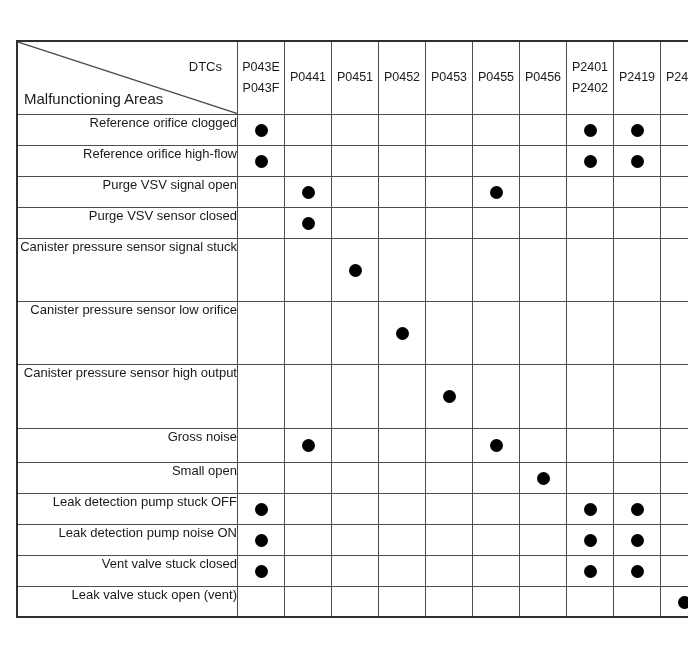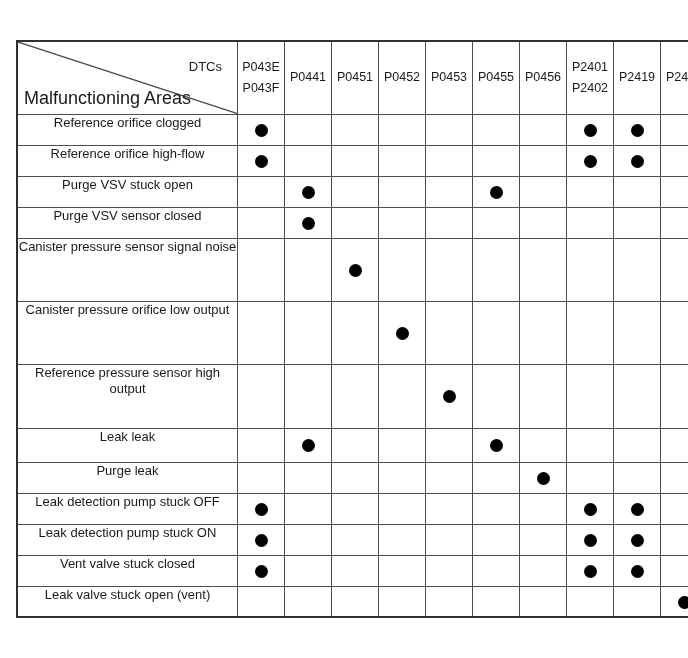--- a/index.html
+++ b/index.html
@@ -50,42 +50,42 @@
     position: absolute;
     top: 17px;
     right: 15px;
     font-size: 13px;
     line-height: 15px;
   }
   .corner-areas {
     position: absolute;
     left: 6px;
     bottom: 8px;
-    font-size: 18px;
+    font-size: 15px;
     line-height: 15px;
   }
   th.dtc-col {
     width: 46px;
     font-weight: normal;
     font-size: 12.5px;
     text-align: center;
     vertical-align: middle;
   }
   th.dtc-col .code-line {
     line-height: 21px;
   }
   
   tbody tr { height: 31px; }
   tbody tr:nth-child(5),
   tbody tr:nth-child(6) { height: 63px; }
   tbody tr:nth-child(7) { height: 64px; }
   tbody tr:nth-child(8) { height: 34px; }
   td.row-label {
     vertical-align: top;
-    text-align: center;
+    text-align: right;
     padding: 3px 10px 2px 7px;
     font-size: 13px;
     line-height: 16px;
   }
   td.cell {
     text-align: center;
     vertical-align: middle;
   }
   .dot {
     display: inline-block;
@@ -167,21 +167,21 @@
           <td class="cell"></td>
           <td class="cell"></td>
           <td class="cell"></td>
           <td class="cell"></td>
           <td class="cell"></td>
           <td class="cell"><span class="dot"></span></td>
           <td class="cell"><span class="dot"></span></td>
           <td class="cell"></td>
         </tr>
         <tr>
-          <td class="row-label">Purge VSV stuck open</td>
+          <td class="row-label">Purge VSV signal open</td>
           <td class="cell"></td>
           <td class="cell"><span class="dot"></span></td>
           <td class="cell"></td>
           <td class="cell"></td>
           <td class="cell"></td>
           <td class="cell"><span class="dot"></span></td>
           <td class="cell"></td>
           <td class="cell"></td>
           <td class="cell"></td>
           <td class="cell"></td>
@@ -193,73 +193,73 @@
           <td class="cell"></td>
           <td class="cell"></td>
           <td class="cell"></td>
           <td class="cell"></td>
           <td class="cell"></td>
           <td class="cell"></td>
           <td class="cell"></td>
           <td class="cell"></td>
         </tr>
         <tr>
-          <td class="row-label">Canister pressure sensor signal noise</td>
-          <td class="cell"></td>
-          <td class="cell"></td>
-          <td class="cell"><span class="dot"></span></td>
-          <td class="cell"></td>
-          <td class="cell"></td>
-          <td class="cell"></td>
-          <td class="cell"></td>
-          <td class="cell"></td>
-          <td class="cell"></td>
-          <td class="cell"></td>
-        </tr>
-        <tr>
-          <td class="row-label">Canister pressure orifice low output</td>
-          <td class="cell"></td>
-          <td class="cell"></td>
-          <td class="cell"></td>
-          <td class="cell"><span class="dot"></span></td>
-          <td class="cell"></td>
-          <td class="cell"></td>
-          <td class="cell"></td>
-          <td class="cell"></td>
-          <td class="cell"></td>
-          <td class="cell"></td>
-        </tr>
-        <tr>
-          <td class="row-label">Reference pressure sensor high output</td>
-          <td class="cell"></td>
-          <td class="cell"></td>
-          <td class="cell"></td>
-          <td class="cell"></td>
-          <td class="cell"><span class="dot"></span></td>
-          <td class="cell"></td>
-          <td class="cell"></td>
-          <td class="cell"></td>
-          <td class="cell"></td>
-          <td class="cell"></td>
-        </tr>
-        <tr>
-          <td class="row-label">Leak leak</td>
-          <td class="cell"></td>
-          <td class="cell"><span class="dot"></span></td>
-          <td class="cell"></td>
-          <td class="cell"></td>
-          <td class="cell"></td>
-          <td class="cell"><span class="dot"></span></td>
-          <td class="cell"></td>
-          <td class="cell"></td>
-          <td class="cell"></td>
-          <td class="cell"></td>
-        </tr>
-        <tr>
-          <td class="row-label">Purge leak</td>
+          <td class="row-label">Canister pressure sensor signal stuck</td>
+          <td class="cell"></td>
+          <td class="cell"></td>
+          <td class="cell"><span class="dot"></span></td>
+          <td class="cell"></td>
+          <td class="cell"></td>
+          <td class="cell"></td>
+          <td class="cell"></td>
+          <td class="cell"></td>
+          <td class="cell"></td>
+          <td class="cell"></td>
+        </tr>
+        <tr>
+          <td class="row-label">Canister pressure sensor low orifice</td>
+          <td class="cell"></td>
+          <td class="cell"></td>
+          <td class="cell"></td>
+          <td class="cell"><span class="dot"></span></td>
+          <td class="cell"></td>
+          <td class="cell"></td>
+          <td class="cell"></td>
+          <td class="cell"></td>
+          <td class="cell"></td>
+          <td class="cell"></td>
+        </tr>
+        <tr>
+          <td class="row-label">Canister pressure sensor high output</td>
+          <td class="cell"></td>
+          <td class="cell"></td>
+          <td class="cell"></td>
+          <td class="cell"></td>
+          <td class="cell"><span class="dot"></span></td>
+          <td class="cell"></td>
+          <td class="cell"></td>
+          <td class="cell"></td>
+          <td class="cell"></td>
+          <td class="cell"></td>
+        </tr>
+        <tr>
+          <td class="row-label">Gross noise</td>
+          <td class="cell"></td>
+          <td class="cell"><span class="dot"></span></td>
+          <td class="cell"></td>
+          <td class="cell"></td>
+          <td class="cell"></td>
+          <td class="cell"><span class="dot"></span></td>
+          <td class="cell"></td>
+          <td class="cell"></td>
+          <td class="cell"></td>
+          <td class="cell"></td>
+        </tr>
+        <tr>
+          <td class="row-label">Small open</td>
           <td class="cell"></td>
           <td class="cell"></td>
           <td class="cell"></td>
           <td class="cell"></td>
           <td class="cell"></td>
           <td class="cell"></td>
           <td class="cell"><span class="dot"></span></td>
           <td class="cell"></td>
           <td class="cell"></td>
           <td class="cell"></td>
@@ -271,21 +271,21 @@
           <td class="cell"></td>
           <td class="cell"></td>
           <td class="cell"></td>
           <td class="cell"></td>
           <td class="cell"></td>
           <td class="cell"><span class="dot"></span></td>
           <td class="cell"><span class="dot"></span></td>
           <td class="cell"></td>
         </tr>
         <tr>
-          <td class="row-label">Leak detection pump stuck ON</td>
+          <td class="row-label">Leak detection pump noise ON</td>
           <td class="cell"><span class="dot"></span></td>
           <td class="cell"></td>
           <td class="cell"></td>
           <td class="cell"></td>
           <td class="cell"></td>
           <td class="cell"></td>
           <td class="cell"></td>
           <td class="cell"><span class="dot"></span></td>
           <td class="cell"><span class="dot"></span></td>
           <td class="cell"></td>

